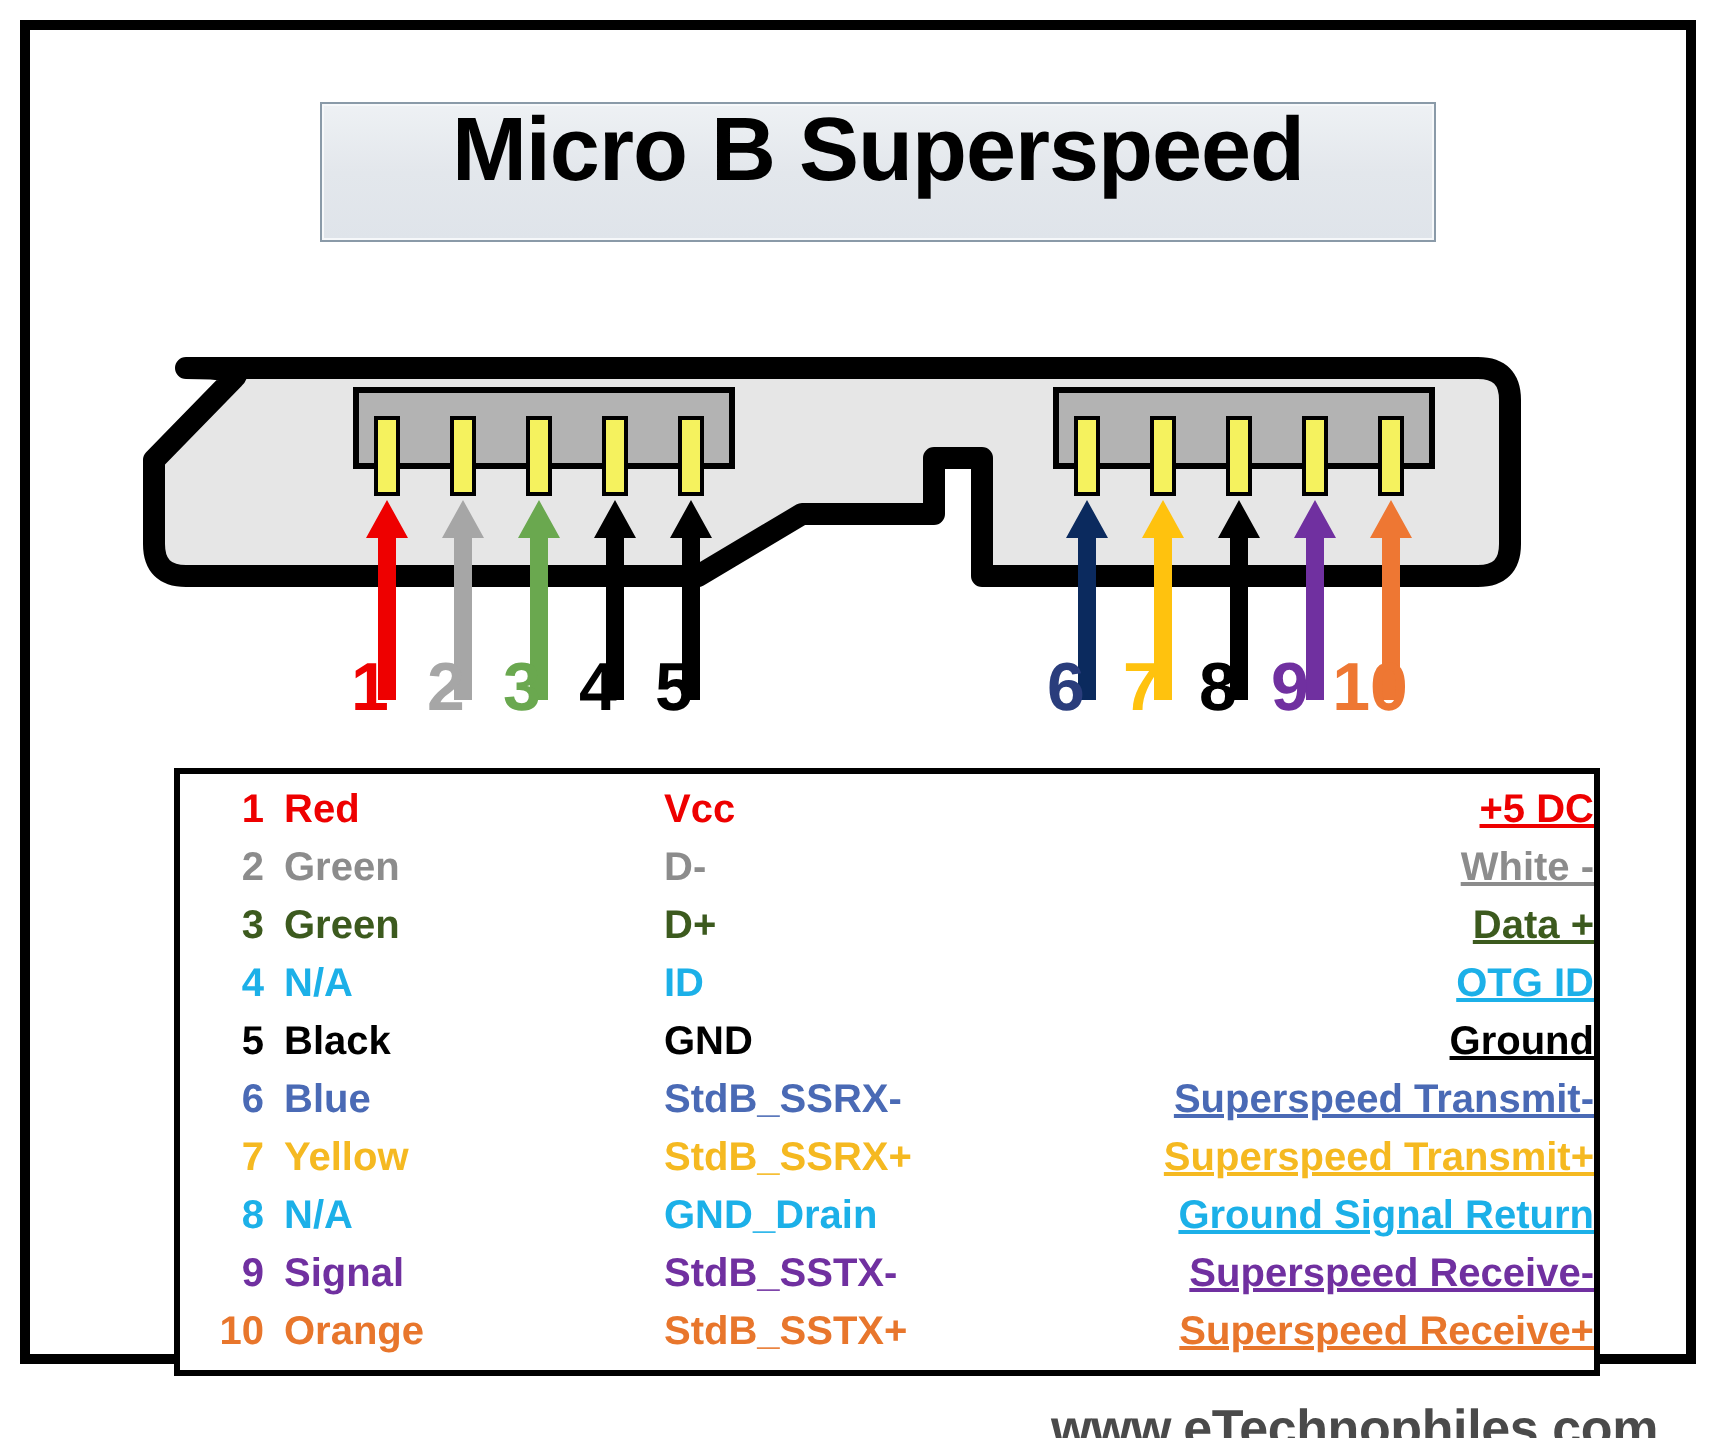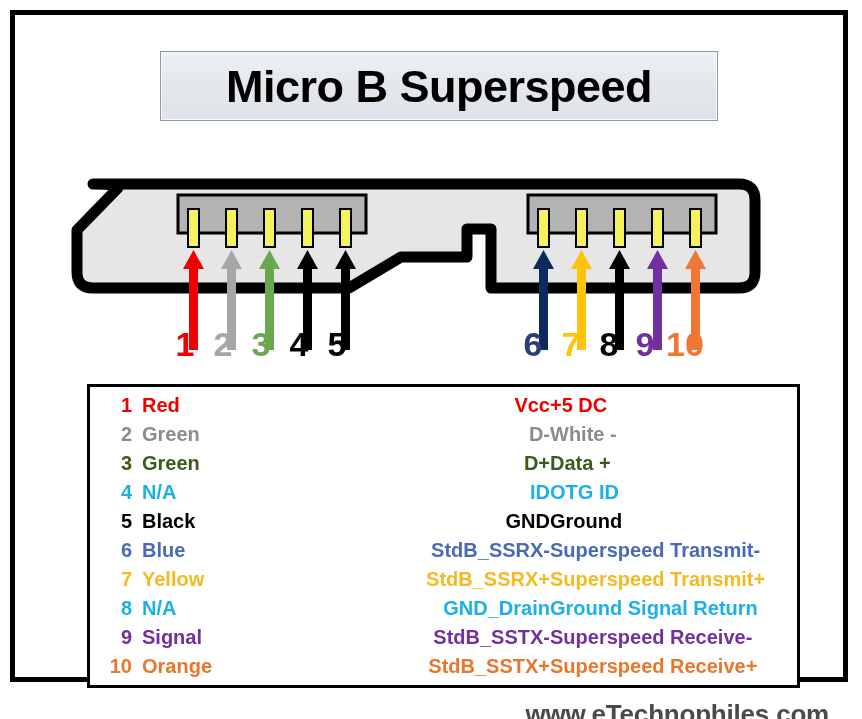--- a/index.html
+++ b/index.html
@@ -31,21 +31,20 @@
     position: absolute;
     left: 145px;
     top: 36px;
     width: 558px;
     height: 70px;
     box-sizing: border-box;
     border: 1px solid #8a9aa8;
     background: linear-gradient(180deg, #eef1f4 0%, #e3e7ec 50%, #dfe4ea 100%);
     box-shadow: inset 0 0 0 1px #f6f8fa;
     display: flex;
-    align-items: center;
     justify-content: center;
   }
   #title-text {
     font-size: 45px;
     font-weight: bold;
     color: #000000;
     letter-spacing: -0.5px;
     line-height: 1;
   }
 
@@ -94,25 +93,26 @@
     padding-right: 10px;
     flex: none;
   }
   .col-color {
     width: 190px;
     flex: none;
   }
   .col-signal {
     width: 218px;
     flex: none;
-    text-align: right;
+    text-align: left;
   }
   .col-desc {
     flex: 1 1 auto;
-    text-align: left;
+    text-align: right;
+    text-decoration: underline;
   }
 
   
   #watermark {
     position: absolute;
     right: 14px;
     top: 684px;
     font-size: 26px;
     font-weight: bold;
     color: #4a4a4a;

